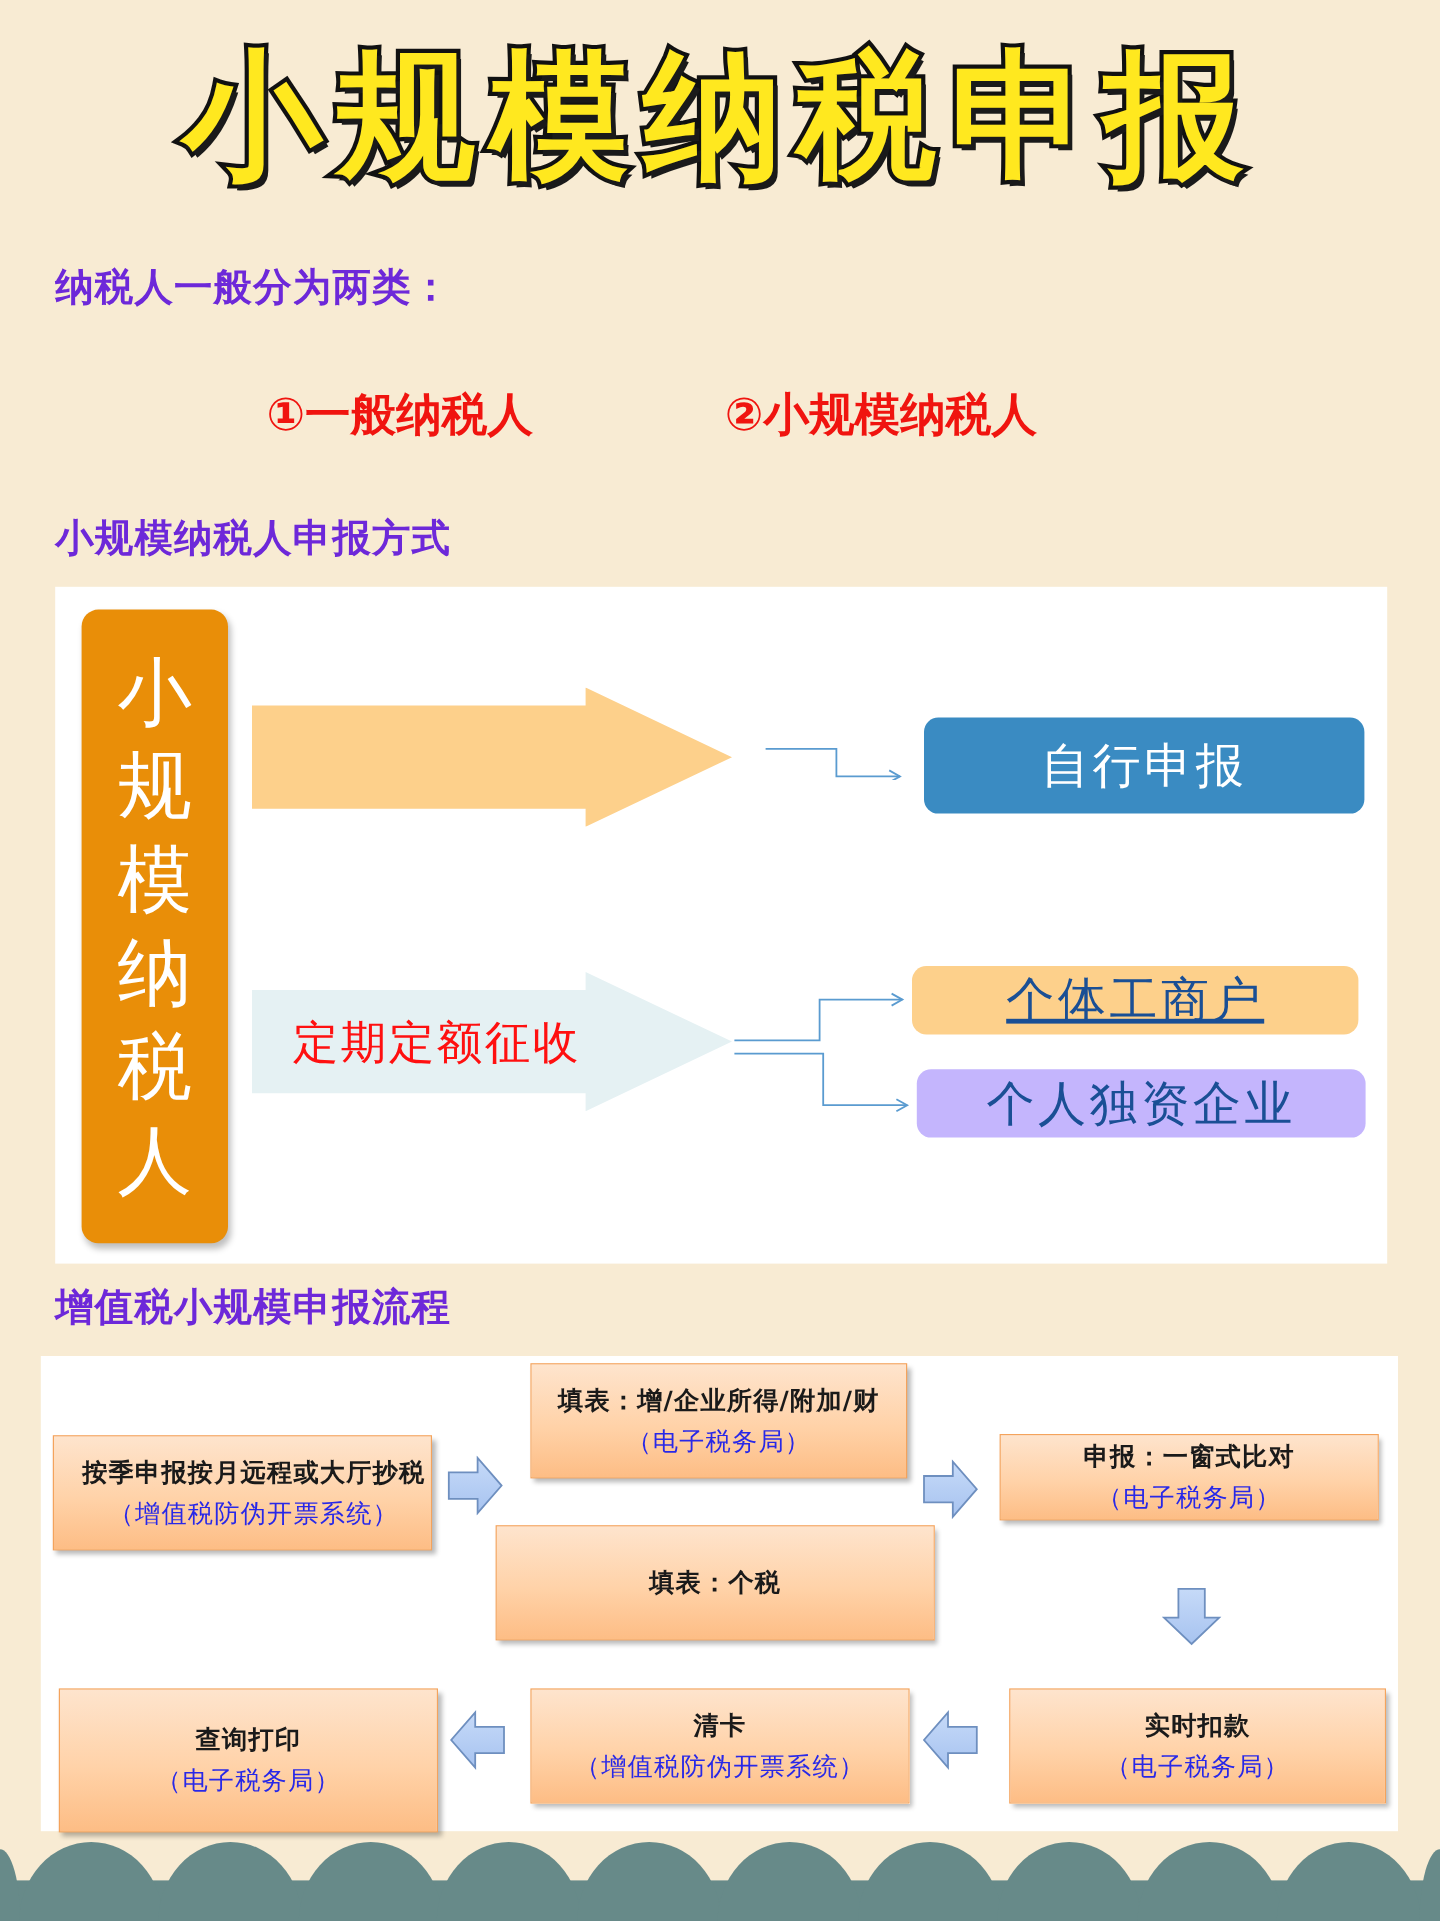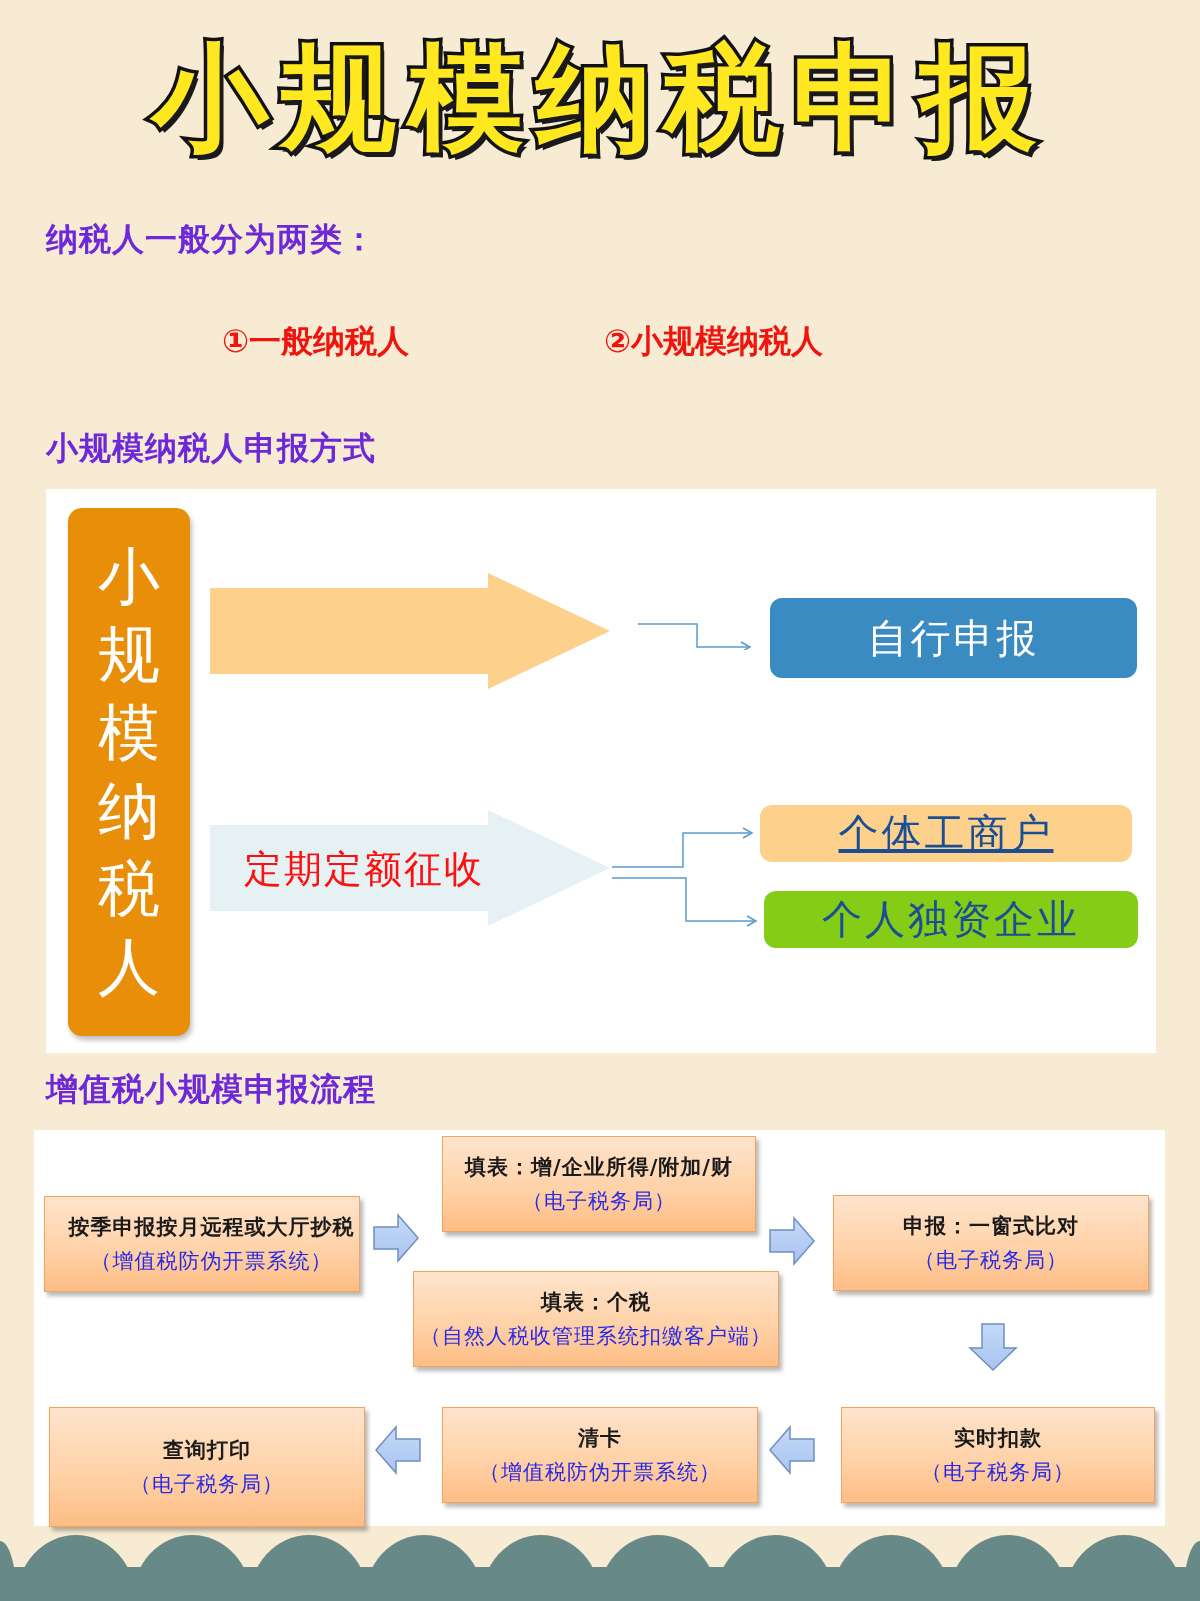--- a/index.html
+++ b/index.html
@@ -20,21 +20,21 @@
     paint-order: stroke fill;
     text-shadow: 4px 5px 0 #1a1a1a;
     line-height: 1.1;
   }
 
   .section-heading {
     font-size: 32px; font-weight: bold; color: #6d28d9;
     left: 46px; letter-spacing: 1px;
   }
   .red-item {
-    font-size: 32px; font-weight: bold; color: #f0140f;
+    font-size: 38px; font-weight: bold; color: #f0140f;
   }
 
   
   .panel1 { left: 46px; top: 489px; width: 1110px; height: 564px; background: #ffffff; }
   .vbox {
     left: 68px; top: 508px; width: 122px; height: 528px;
     background: #e98e08; border-radius: 14px;
     box-shadow: 2px 4px 5px rgba(0,0,0,0.25);
     display: flex; flex-direction: column; align-items: center; justify-content: center;
   }
@@ -105,39 +105,38 @@
 </svg>
 <svg class="abs" style="left:610px; top:820px;" width="150" height="115">
   <polyline points="2,47 73,47 73,13 142,13" fill="none" stroke="#5a9bd0" stroke-width="1.5"></polyline>
   <polyline points="133,8 142,13 133,18" fill="none" stroke="#5a9bd0" stroke-width="1.5"></polyline>
   <polyline points="2,58 76,58 76,101 146,101" fill="none" stroke="#5a9bd0" stroke-width="1.5"></polyline>
   <polyline points="137,96 146,101 137,106" fill="none" stroke="#5a9bd0" stroke-width="1.5"></polyline>
 </svg>
 
 <div class="abs result-box" style="left:770px; top:598px; width:367px; height:80px; background:#3a8bc2; color:#fff; font-size:40px;">自行申报</div>
 <div class="abs result-box" style="left:760px; top:805px; width:372px; height:57px; background:#fdd08b; color:#1a4f95; font-size:40px;text-decoration:underline;">个体工商户</div>
-<div class="abs result-box" style="left:764px; top:891px; width:374px; height:57px; background:#84cc16; color:#1a4f95; font-size:40px;">个人独资企业</div>
+<div class="abs result-box" style="left:764px; top:891px; width:374px; height:57px; background:#c4b5fd; color:#1a4f95; font-size:40px;">个人独资企业</div>
 
 <div class="abs section-heading" style="top:1068px;">增值税小规模申报流程</div>
 
 <div class="abs panel2"></div>
 
 <div class="abs flow-box" style="left:44px; top:1196px; width:316px; height:96px;padding-left:19px;">
   <div class="t1">按季申报按月远程或大厅抄税</div>
   <div class="t2">（增值税防伪开票系统）</div>
 </div>
 <div class="abs flow-box" style="left:442px; top:1136px; width:314px; height:96px;">
   <div class="t1">填表：增/企业所得/附加/财</div>
   <div class="t2">（电子税务局）</div>
 </div>
 <div class="abs flow-box" style="left:413px; top:1271px; width:366px; height:96px;">
   <div class="t1">填表：个税</div>
-  <div class="t2">（自然人税收管理系统扣缴客户端）</div>
 </div>
-<div class="abs flow-box" style="left:833px; top:1195px; width:316px; height:96px;">
+<div class="abs flow-box" style="left:833px; top:1195px; width:316px; height:72px;">
   <div class="t1">申报：一窗式比对</div>
   <div class="t2">（电子税务局）</div>
 </div>
 <div class="abs flow-box" style="left:841px; top:1407px; width:314px; height:96px;">
   <div class="t1">实时扣款</div>
   <div class="t2">（电子税务局）</div>
 </div>
 <div class="abs flow-box" style="left:442px; top:1407px; width:316px; height:96px;">
   <div class="t1">清卡</div>
   <div class="t2">（增值税防伪开票系统）</div>

